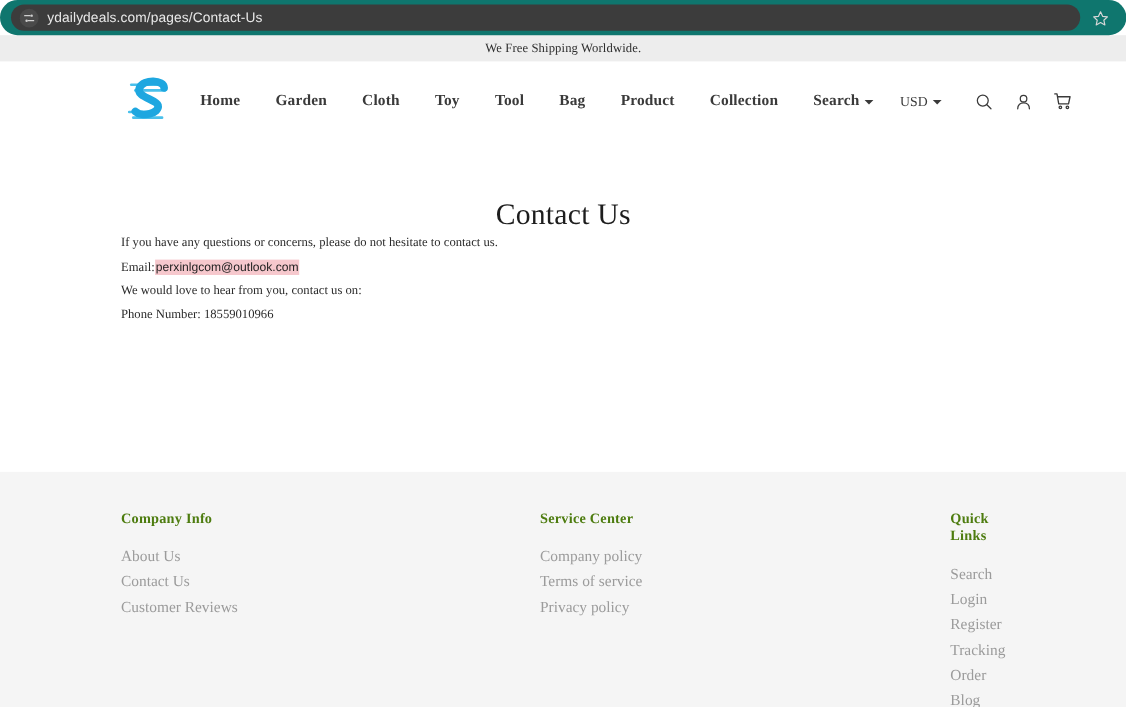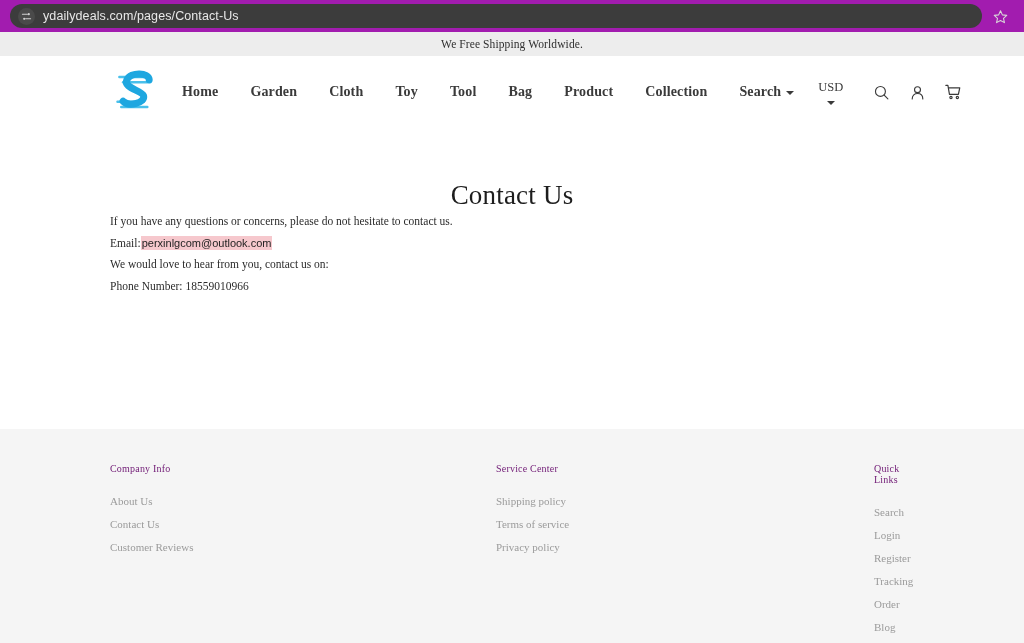--- a/index.html
+++ b/index.html
@@ -8,25 +8,26 @@
     height: 643px;
     overflow: hidden;
     background: #ffffff;
     font-family: "Liberation Serif", serif;
   }
 
   
   .browser-bar {
     height: 32px;
     width: 1024px;
-    background: #a21caf;
+    background: #0f766e;
     display: flex;
     align-items: center;
     padding: 0 10px;
     position: relative;
+    border-radius: 16px;
   }
   .omnibox {
     flex: 1;
     height: 24px;
     background: #3c3c3c;
     border-radius: 13px;
     display: flex;
     align-items: center;
     padding: 0 8px;
     margin-right: 4px;
@@ -116,21 +117,20 @@
   }
   .currency {
     font-family: "Liberation Serif", serif;
     font-size: 12.5px;
     color: #3a3a3a;
     display: inline-flex;
     align-items: center;
     gap: 5px;
     padding: 0 20px 0 8px;
     cursor: pointer;
-    flex-direction: column;
   }
   .icon-btn {
     width: 36px; height: 36px;
     display: flex; align-items: center; justify-content: center;
     cursor: pointer;
   }
 
   
   .main {
     background: #ffffff;
@@ -172,29 +172,29 @@
   }
   .footer-cols {
     display: flex;
     padding-top: 34px;
   }
   .fcol-1 { width: 386px; }
   .fcol-2 { width: 378px; }
   .fcol-3 { flex: 1; }
   .fcol-title {
     font-family: "Liberation Serif", serif;
-    font-size: 10px;
-    font-weight: normal;
-    color: #701a75;
+    font-size: 13px;
+    font-weight: bold;
+    color: #4d7c0f;
     margin-bottom: 16px;
     letter-spacing: 0.2px;
   }
   .fcol-link {
     font-family: "Liberation Serif", serif;
-    font-size: 11px;
+    font-size: 14px;
     color: #9b9b9b;
     line-height: 23px;
     cursor: pointer;
     display: block;
   }
 </style>
 </head>
 <body>
 
 <div class="browser-bar">
@@ -306,21 +306,21 @@
 
     <div class="fcol-1">
       <div class="fcol-title">Company Info</div>
       <a class="fcol-link">About Us</a>
       <a class="fcol-link">Contact Us</a>
       <a class="fcol-link">Customer Reviews</a>
     </div>
 
     <div class="fcol-2">
       <div class="fcol-title">Service Center</div>
-      <a class="fcol-link">Shipping policy</a>
+      <a class="fcol-link">Company policy</a>
       <a class="fcol-link">Terms of service</a>
       <a class="fcol-link">Privacy policy</a>
     </div>
 
     <div class="fcol-3">
       <div class="fcol-title">Quick Links</div>
       <a class="fcol-link">Search</a>
       <a class="fcol-link">Login</a>
       <a class="fcol-link">Register</a>
       <a class="fcol-link">Tracking Order</a>

